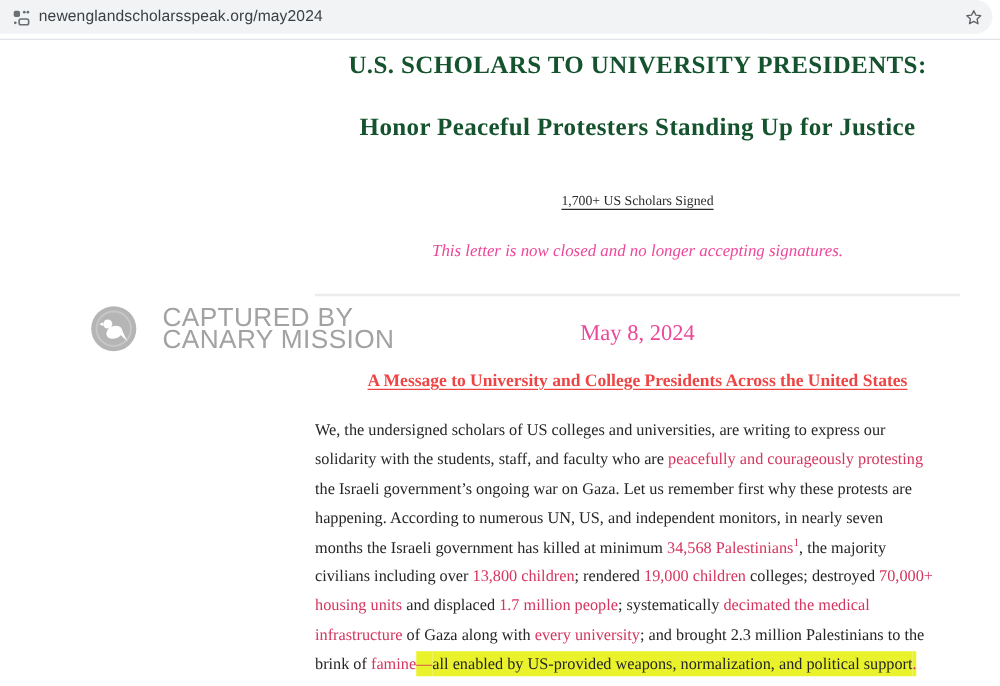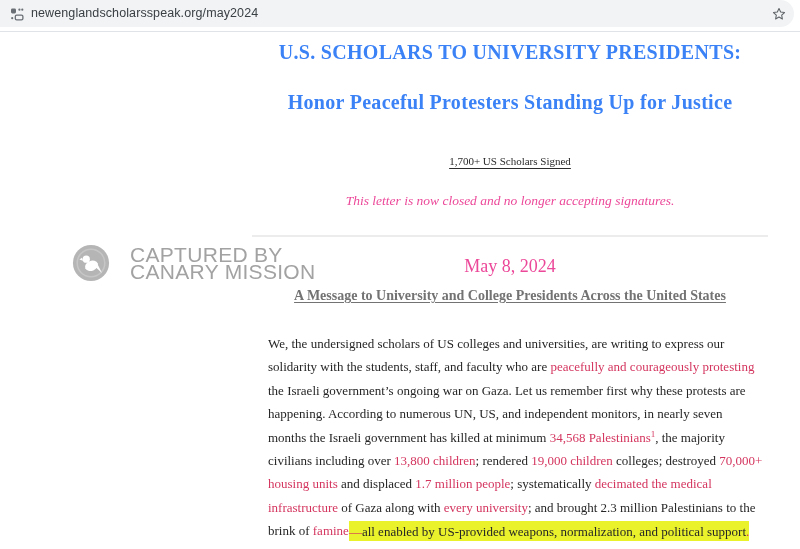--- a/index.html
+++ b/index.html
@@ -34,41 +34,41 @@
     font-family:"Liberation Sans","DejaVu Sans",sans-serif;
     font-size:21px;line-height:17px;color:var(--watermark_gray,#a2a2a2);
     letter-spacing:.3px;white-space:nowrap;
   }
 
   
   .content{position:absolute;left:252px;top:32px;width:516px;}
   .t-center{text-align:center;white-space:nowrap;}
   .title{
     position:absolute;width:516px;
-    font-size:20px;font-weight:bold;letter-spacing:.3px;color:#3b82f6;
+    font-size:20px;font-weight:bold;letter-spacing:.3px;color:#14532d;
   }
   .title1{top:9px;}
   .title2{top:59px;}
   .signed-row{position:absolute;top:119px;width:516px;}
   .signed-link{
     font-size:11px;color:#2b2b2b;text-decoration:underline;
     text-underline-offset:3px;cursor:pointer;
   }
   .closed-note{
     position:absolute;top:161px;width:516px;
     font-style:italic;font-size:13.5px;color:#ec4899;
   }
   .rule{position:absolute;top:203px;left:0;width:516px;height:2px;background:#ececec;}
   .date-line{position:absolute;top:224px;width:516px;font-size:18px;color:#ec4899;}
   .msg-heading{
-    position:absolute;top:256px;width:516px;
-    font-size:14px;font-weight:bold;color:#737373;
+    position:absolute;top:266px;width:516px;
+    font-size:14px;font-weight:bold;color:#ef4444;
     text-decoration:underline;text-underline-offset:2px;
   }
-  .paragraph{position:absolute;top:300px;left:16px;width:525px;font-size:13px;line-height:23.4px;}
+  .paragraph{position:absolute;top:300px;left:0;width:525px;font-size:13px;line-height:23.4px;}
   .pline{white-space:nowrap;}
   .red{color:var(--link_red,#d4355f);cursor:pointer;}
   .hl{background:var(--highlight,#eaf22b);padding:2.5px 0;}
   sup{font-size:9px;line-height:0;}
 </style>
 </head>
 <body>
 
 <div class="chrome">
   <div class="omnibox">

